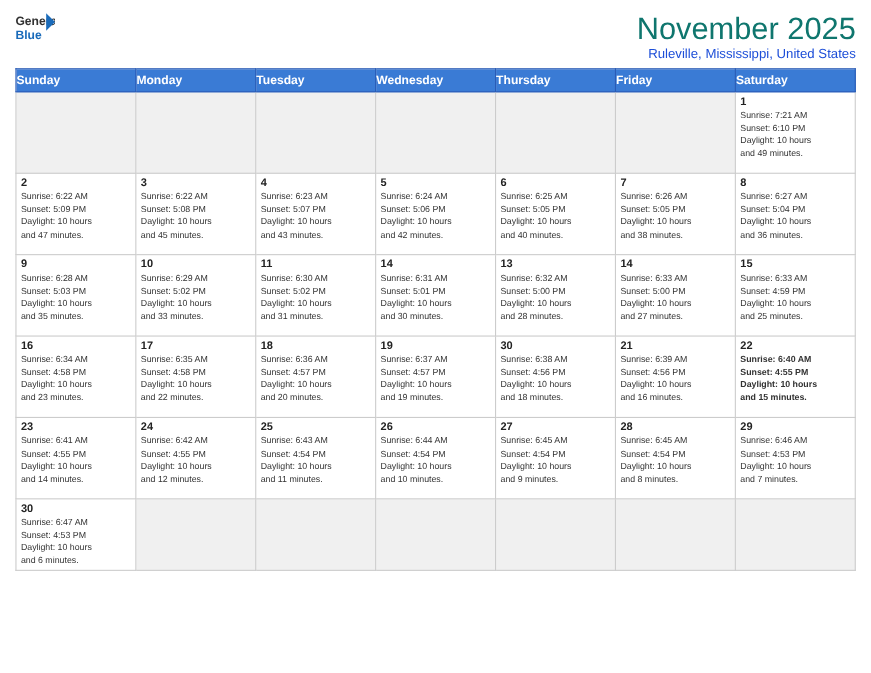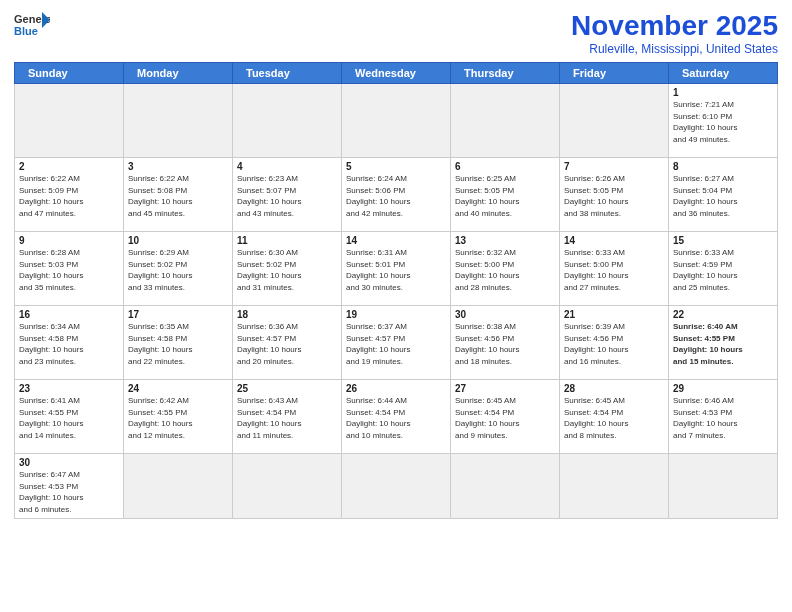--- a/index.html
+++ b/index.html
@@ -29,40 +29,40 @@
     }
     .logo-icon {
       width: 36px;
       height: 28px;
     }
     .title-area {
       text-align: right;
     }
     .month-title {
       font-size: 28px;
-      font-weight: bold;
-      color: #1d4ed8;
+      font-weight: normal;
+      color: #0f766e;
       text-align: right;
     }
     .subtitle {
       font-size: 12px;
       color: #1d4ed8;
     }
     .calendar {
       width: 100%;
       border-collapse: collapse;
       border: 1px solid #ccc;
       table-layout: fixed;
     }
     .calendar th {
       background: #3a7bd5;
       color: #fff;
       font-size: 11px;
       font-weight: bold;
-      padding: 4px 13px;
+      padding: 4px 0;
       border: 1px solid #2a5bb5;
       text-align: left;
     }
     .calendar td {
       border: 1px solid #ccc;
       vertical-align: top;
       padding: 3px 4px;
       font-size: 8.5px;
       color: #333;
       background: #fff;

